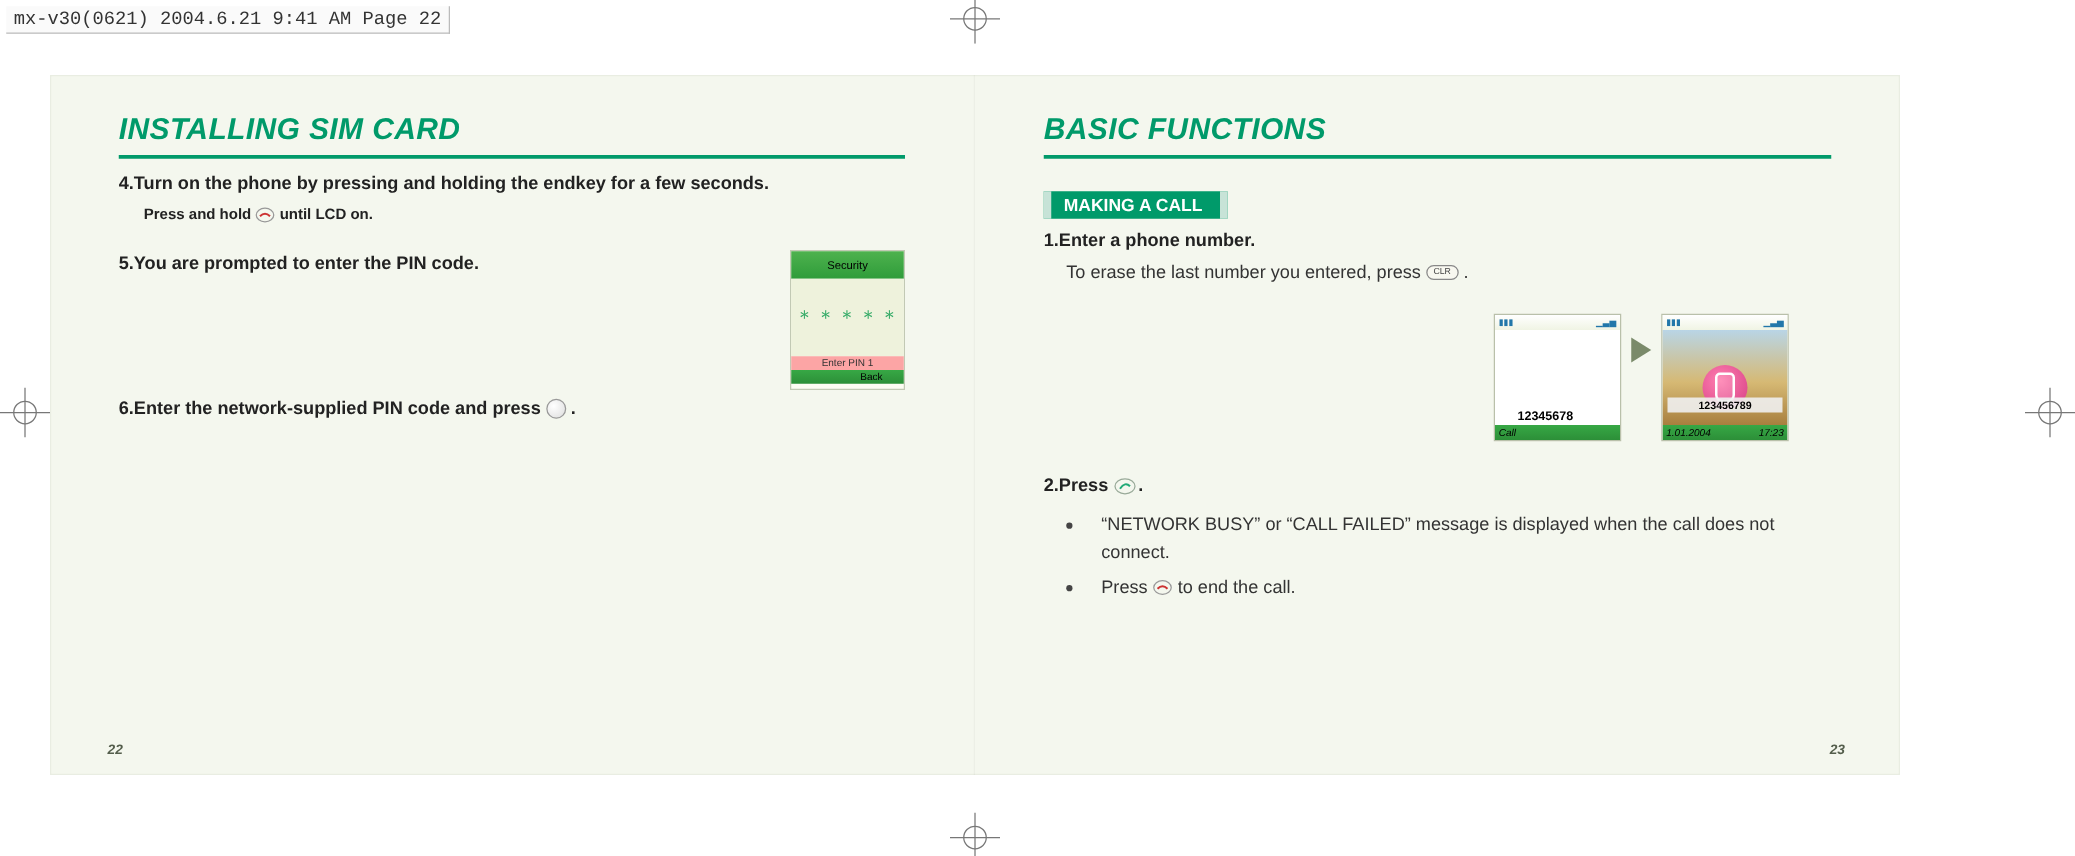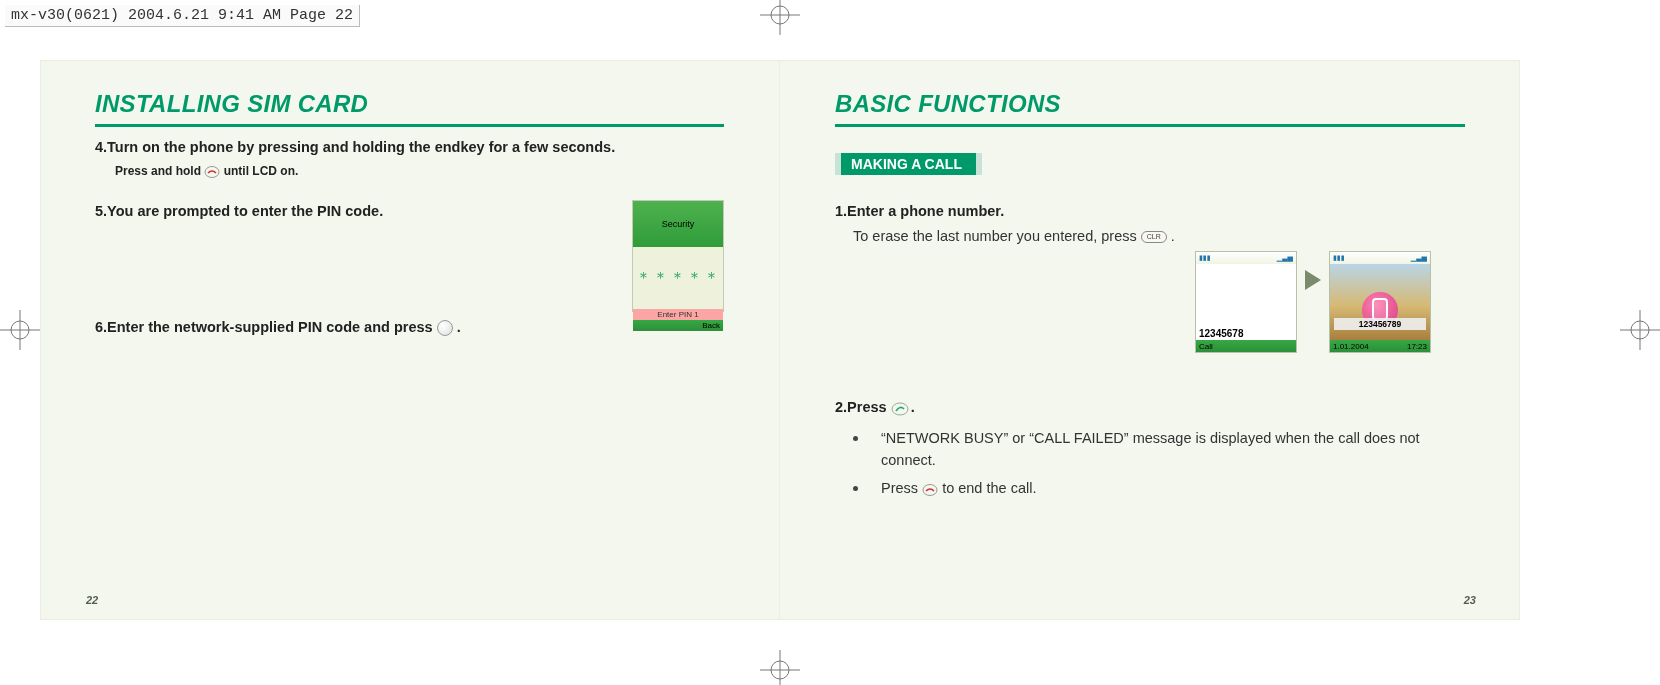--- a/index.html
+++ b/index.html
@@ -102,21 +102,21 @@
     color: #333;
     line-height: 1.45;
   }
   .sub-heading-box {
     display: inline-block;
     background: #009a6a;
     color: #fff;
     font-weight: 700;
     font-size: 14px;
     padding: 3px 14px 3px 10px;
-    margin-bottom: 26px;
+    margin-bottom: 8px;
     border-left: 6px solid #c7e3d7;
     border-right: 6px solid #c7e3d7;
   }
   .clr-key {
     display: inline-block;
     border: 1px solid #888;
     border-radius: 8px;
     font-size: 7px;
     padding: 0px 5px 0px 5px;
     color: #444;
@@ -155,21 +155,21 @@
     width: 90px;
     height: 110px;
     background: #fdfdf3;
     border: 1px solid #c2c9b4;
   }
   .screenshot-a .title-bar {
     background: linear-gradient(#4eb24e,#2f9c3a);
     color:#000;
     font-size:9px;
     text-align:center;
-    padding:18px 0;
+    padding:6px 0;
   }
   .screenshot-a .mid {
     height: 62px;
     display:flex;
     align-items:center;
     justify-content:center;
     color:#3a6;
     font-size: 16px;
     letter-spacing: 1px;
     background: #eef2dc;
@@ -179,21 +179,21 @@
     text-align:center;
     color:#333;
     background:#fca5a5;
     padding:1px 0;
   }
   .screenshot-a .soft-bar {
     background: linear-gradient(#37a845,#2c8f38);
     color:#000;
     font-size:8px;
     text-align:right;
-    padding:1px 3px;
+    padding:1px 17px;
   }
   .screens-row {
     position: absolute;
     right: 55px;
     top: 165px;
     width: 270px;
     height: 110px;
     display:flex;
     align-items:center;
     gap: 8px;
@@ -220,38 +220,39 @@
   .mini-screen .canvas {
     position:absolute;
     top:12px; left:0; right:0; bottom:12px;
   }
   .mini-screen .canvas.white { background:#fff; }
   .mini-screen .canvas.photo {
     background: linear-gradient(180deg,#b9d5e6 0%, #d6b974 55%, #a87f3e 100%);
   }
   .mini-screen .num-line {
     position:absolute;
-    bottom:12px; left:0; right:0;
+    bottom:12px; left:15px; right:0;
     font-size:10px;
     font-weight:700;
     color:#000;
     padding: 1px 3px;
     background: rgba(255,255,255,.8);
   }
   .mini-screen .soft {
     position:absolute;
     bottom:0; left:0; right:0;
     height:12px;
     background: linear-gradient(#37a845,#2c8f38);
     font-size:8px;
     color:#000;
     padding:0 3px;
     display:flex;
     justify-content:space-between;
     align-items:center;
+    font-style:italic;
   }
   .overlay-bar {
     position:absolute;
     left:4px; right:4px;
     background: rgba(240,240,240,.9);
     font-size:8.5px;
     font-weight:700;
     text-align:center;
     color:#000;
     padding:1px 0;

